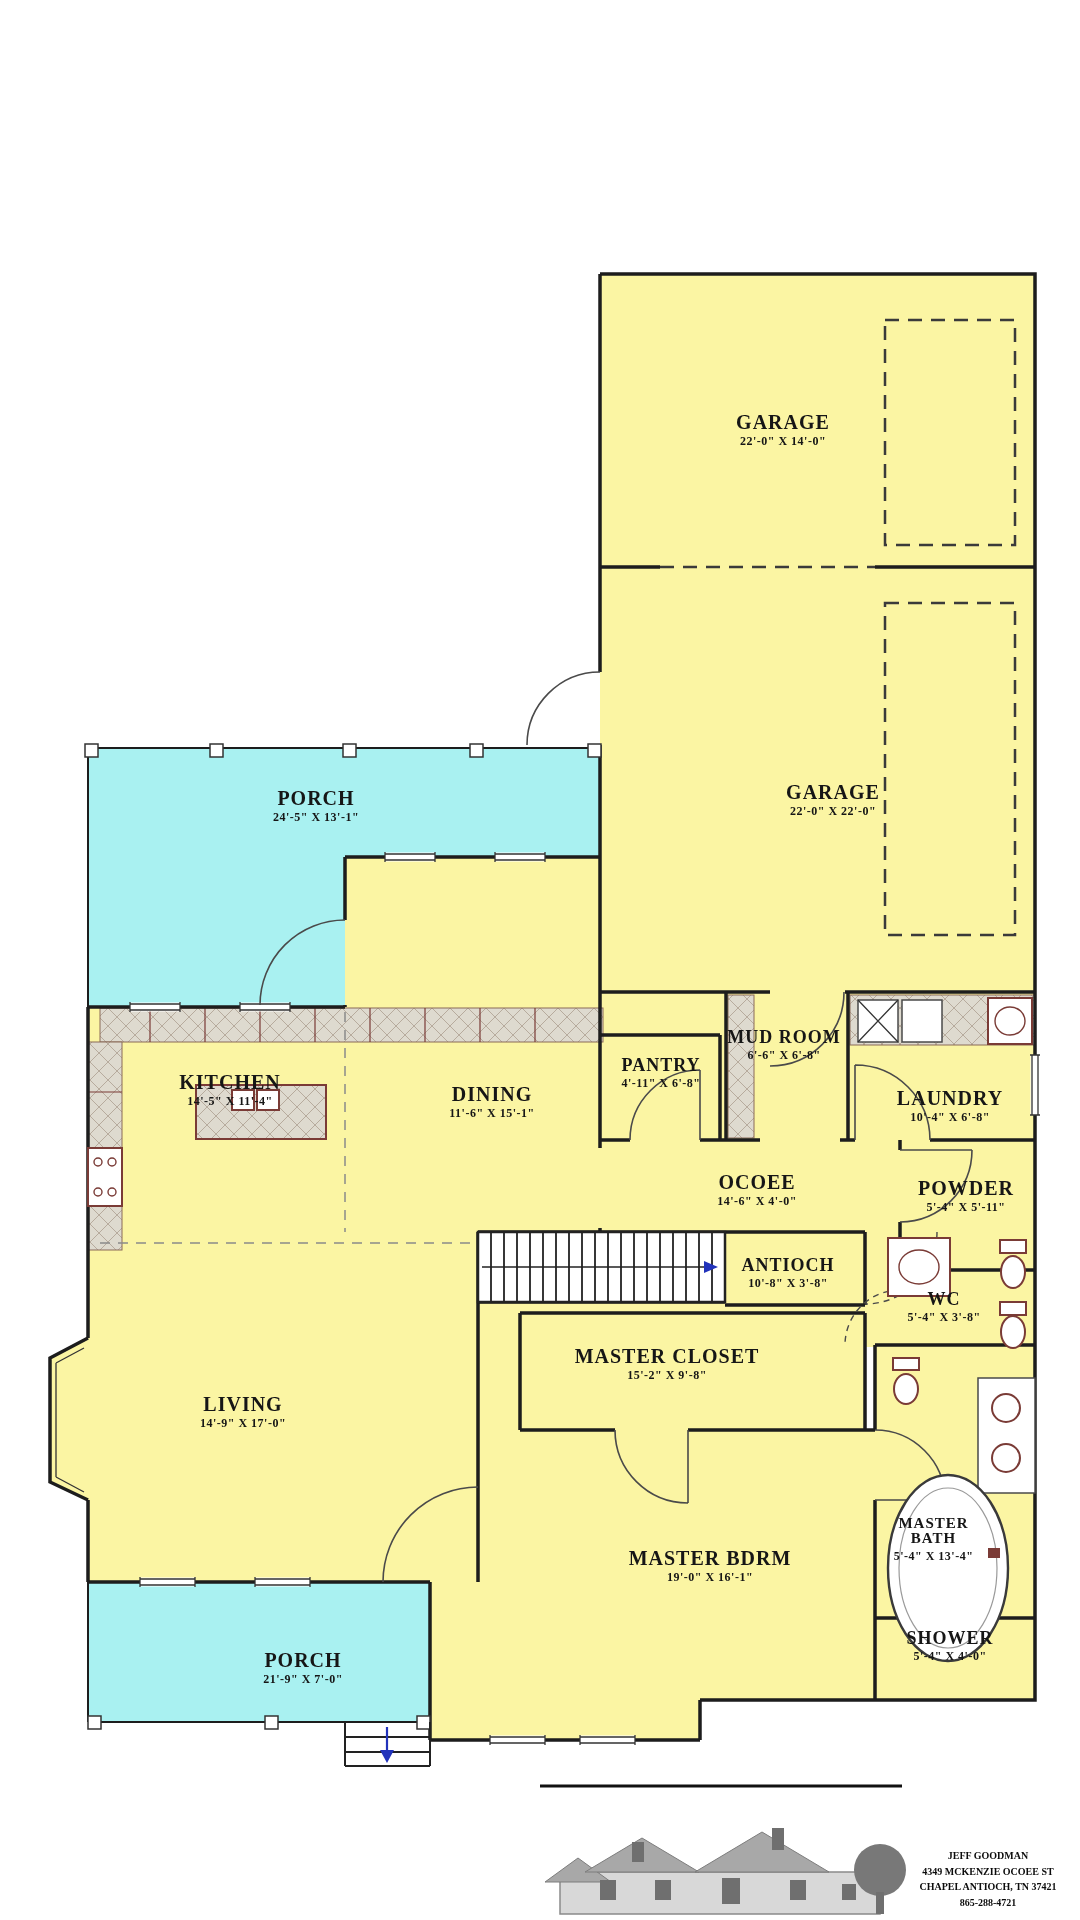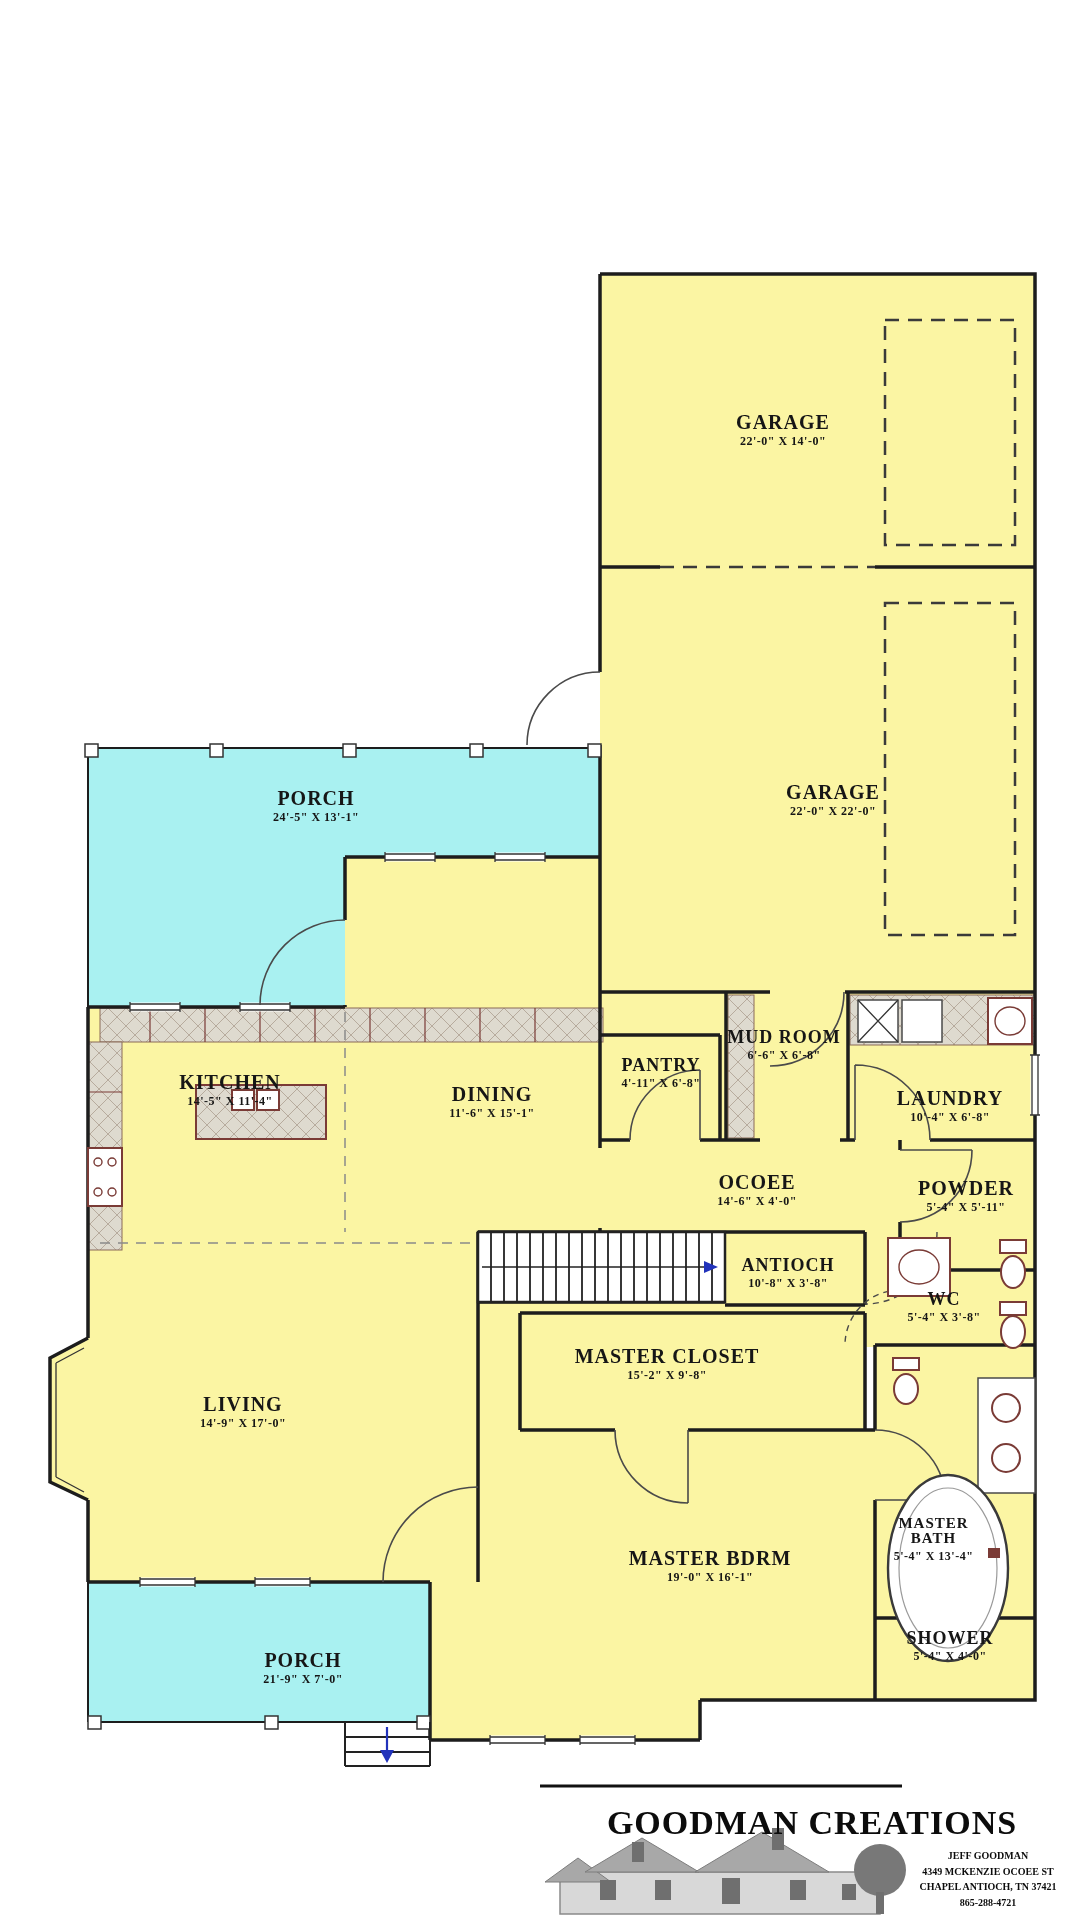--- a/index.html
+++ b/index.html
@@ -316,21 +316,20 @@
 </div>
 <div class="room-label" style="left:950px;top:1629px">
   <div class="nm" style="font-size:18px">SHOWER</div>
   <div class="dm">5'-4" X 4'-0"</div>
 </div>
 <div class="room-label" style="left:303px;top:1650px">
   <div class="nm">PORCH</div>
   <div class="dm">21'-9" X 7'-0"</div>
 </div>
 
-<div id="logo-title" style="left:812px;top:1804px">GOODMAN CREATIONS</div>
 <div id="logo-address" style="left:893px;top:1848px">
   <div>JEFF GOODMAN</div>
   <div>4349 MCKENZIE OCOEE ST</div>
   <div>CHAPEL ANTIOCH, TN 37421</div>
   <div>865-288-4721</div>
 </div>
 
 </div>
 
 </body></html>

